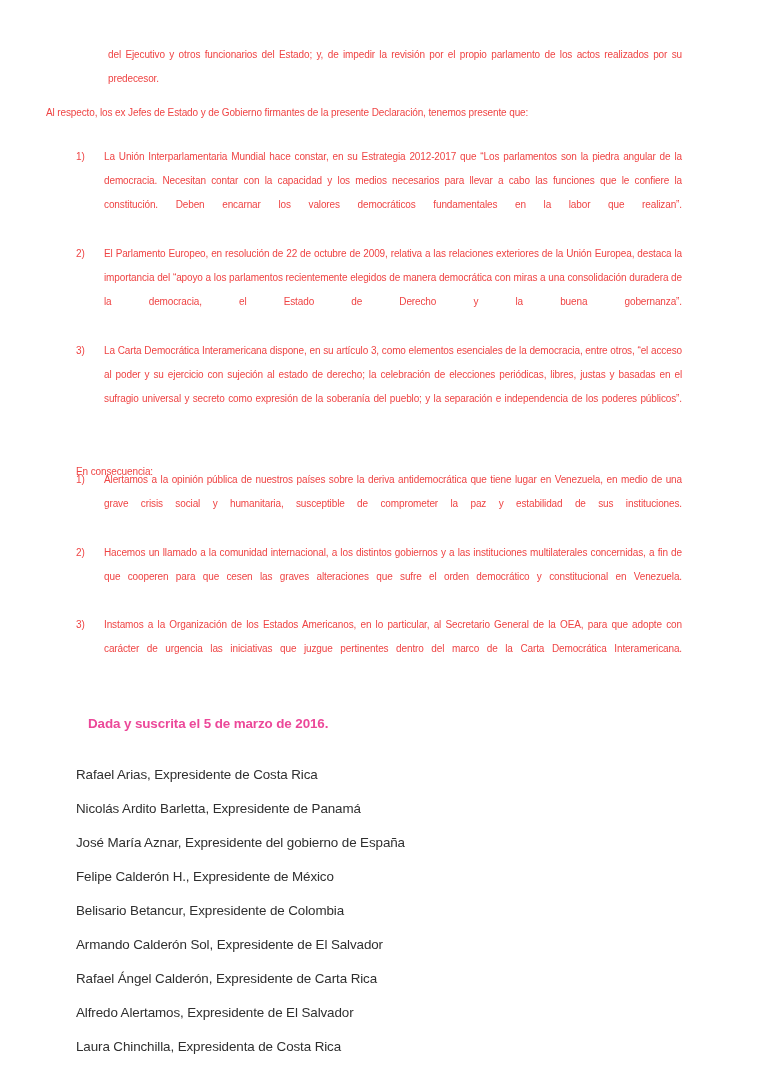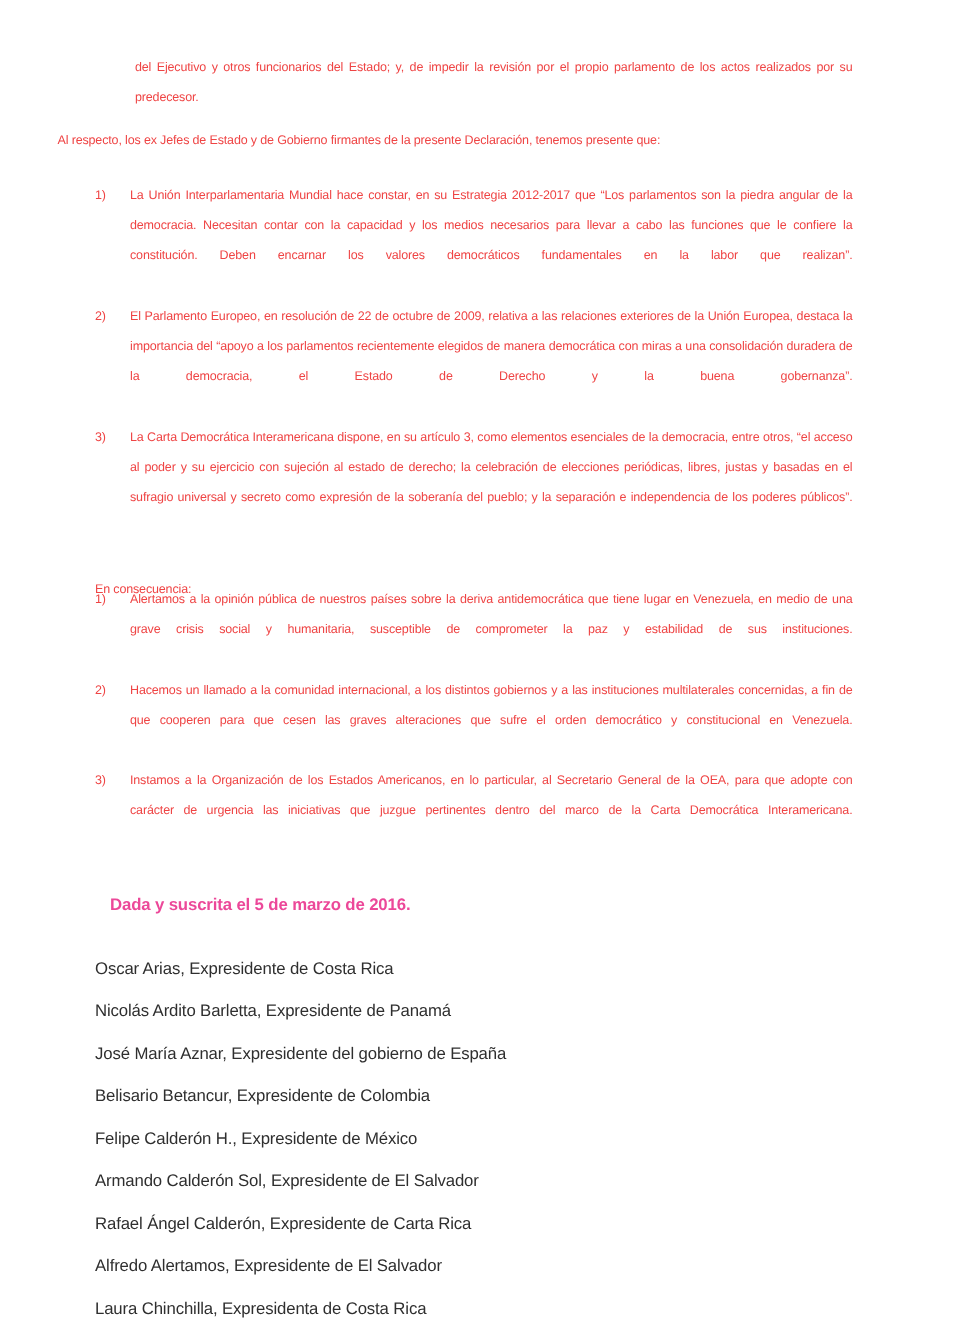--- a/index.html
+++ b/index.html
@@ -164,24 +164,24 @@
     </li>
     <li class="numbered-item">
       <span class="marker">3)</span>
       <span class="item-body">Instamos a la Organización de los Estados Americanos, en lo particular, al Secretario General de la OEA, para que adopte con carácter de urgencia las iniciativas que juzgue pertinentes dentro del marco de la Carta Democrática Interamericana.</span>
     </li>
   </ol>
 
   <p class="closing-date">Dada y suscrita el 5 de marzo de 2016.</p>
 
   <ul class="signatures">
-    <li class="signature-line">Oscar Arias, Expresidente de Costa Rica</li>
+    <li class="signature-line">Rafael Arias, Expresidente de Costa Rica</li>
     <li class="signature-line">Nicolás Ardito Barletta, Expresidente de Panamá</li>
     <li class="signature-line">José María Aznar, Expresidente del gobierno de España</li>
+    <li class="signature-line">Felipe Calderón H., Expresidente de México</li>
     <li class="signature-line">Belisario Betancur, Expresidente de Colombia</li>
-    <li class="signature-line">Felipe Calderón H., Expresidente de México</li>
     <li class="signature-line">Armando Calderón Sol, Expresidente de El Salvador</li>
     <li class="signature-line">Rafael Ángel Calderón, Expresidente de Carta Rica</li>
     <li class="signature-line">Alfredo Alertamos, Expresidente de El Salvador</li>
     <li class="signature-line">Laura Chinchilla, Expresidenta de Costa Rica</li>
   </ul>
 
 </div>
 
 </body></html>

